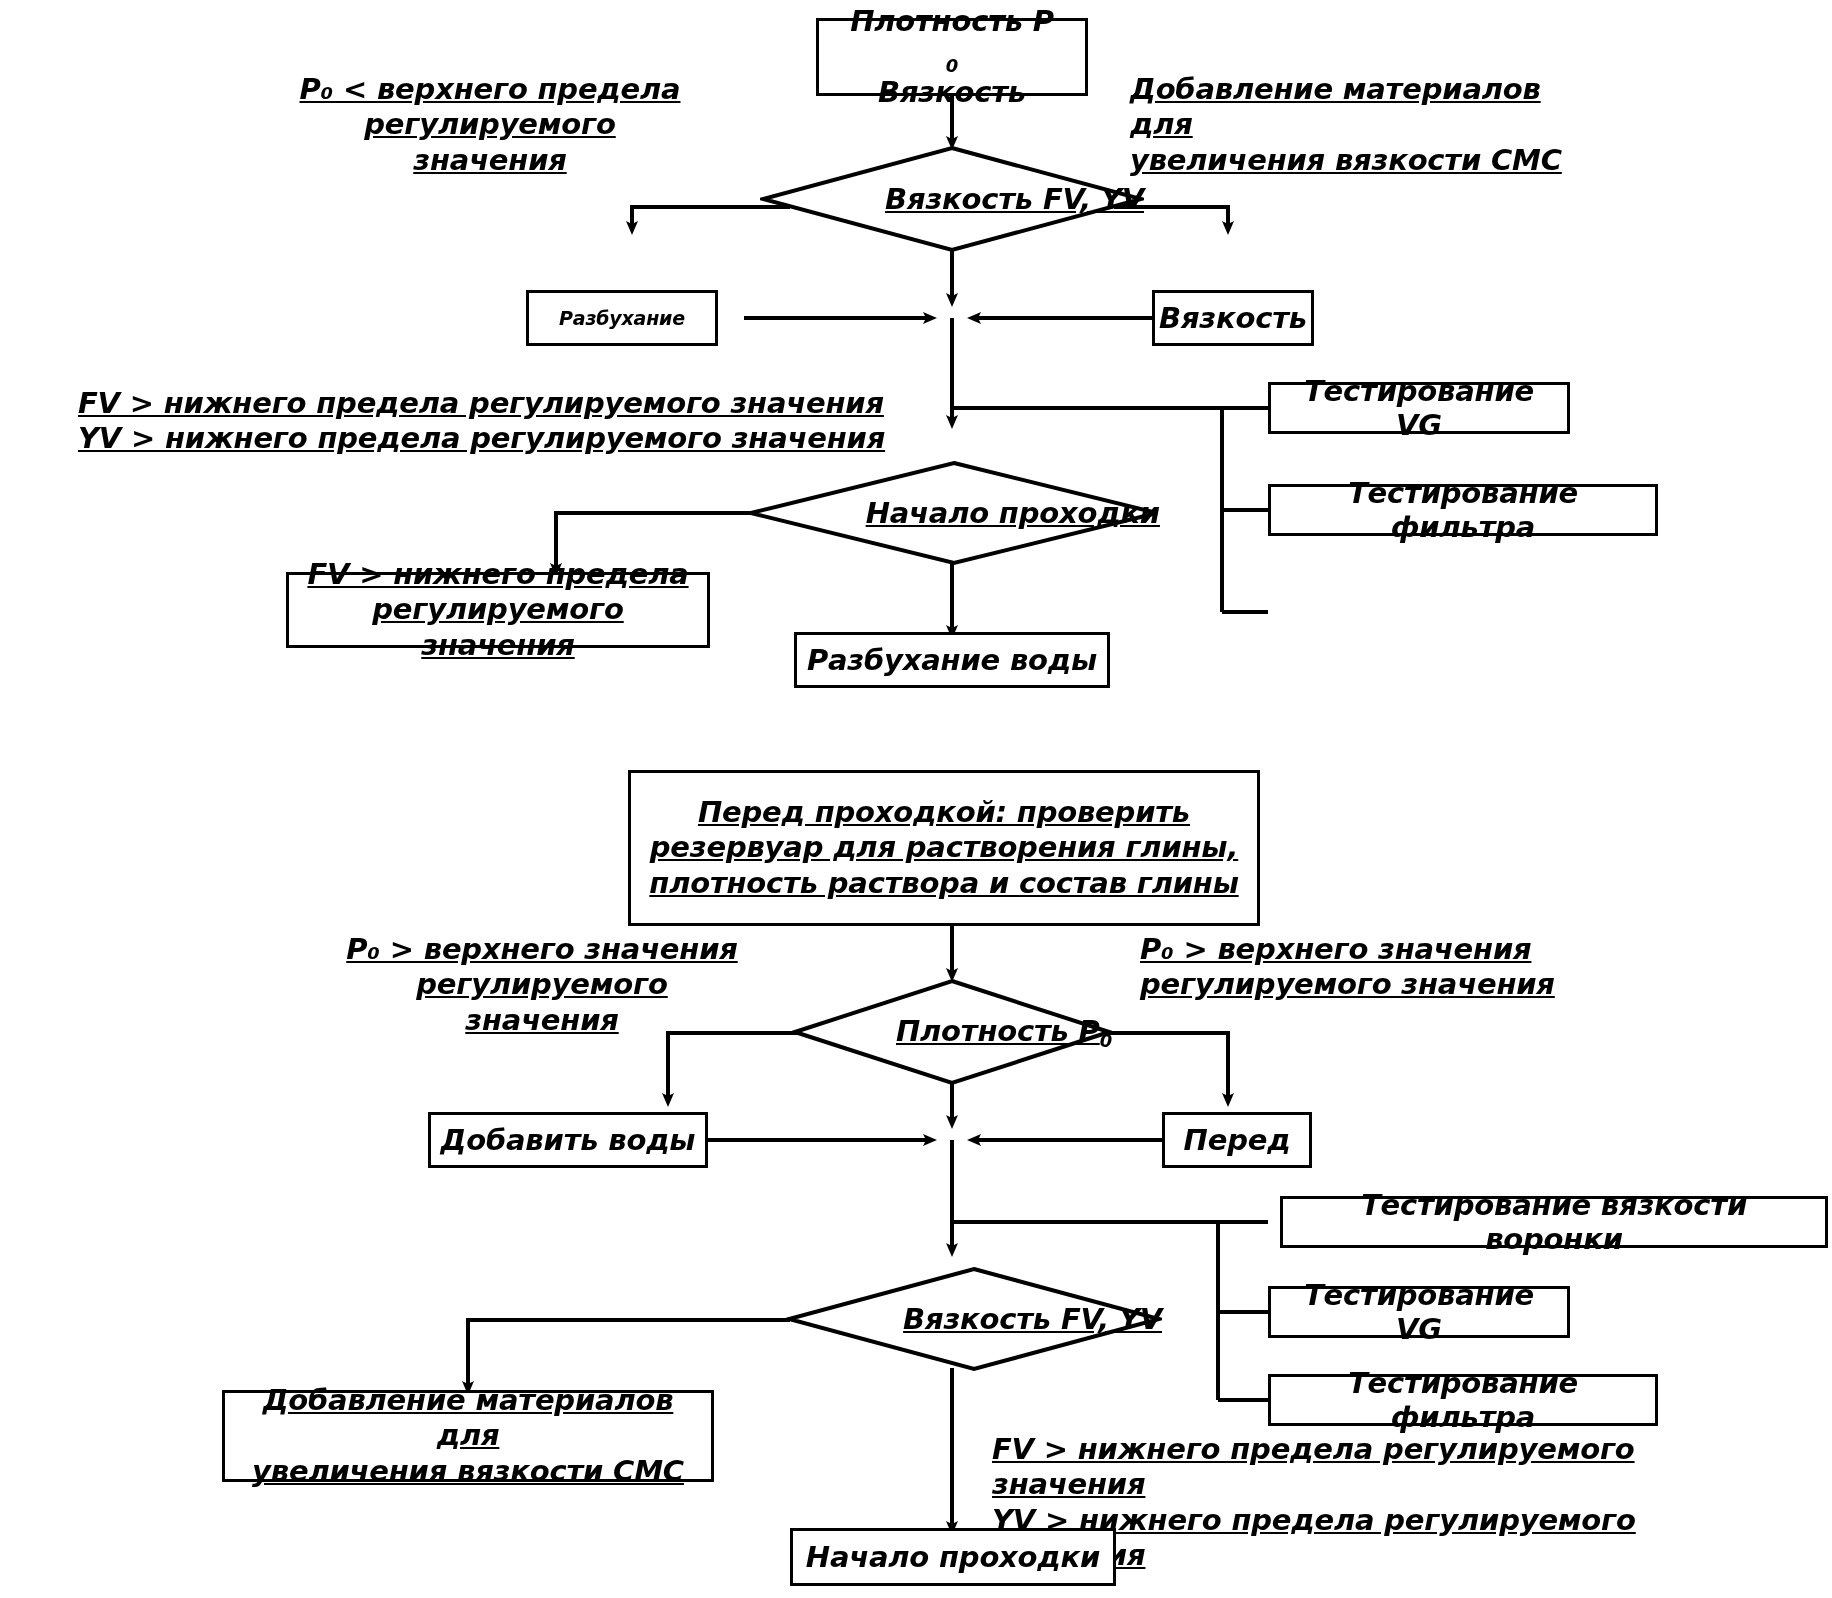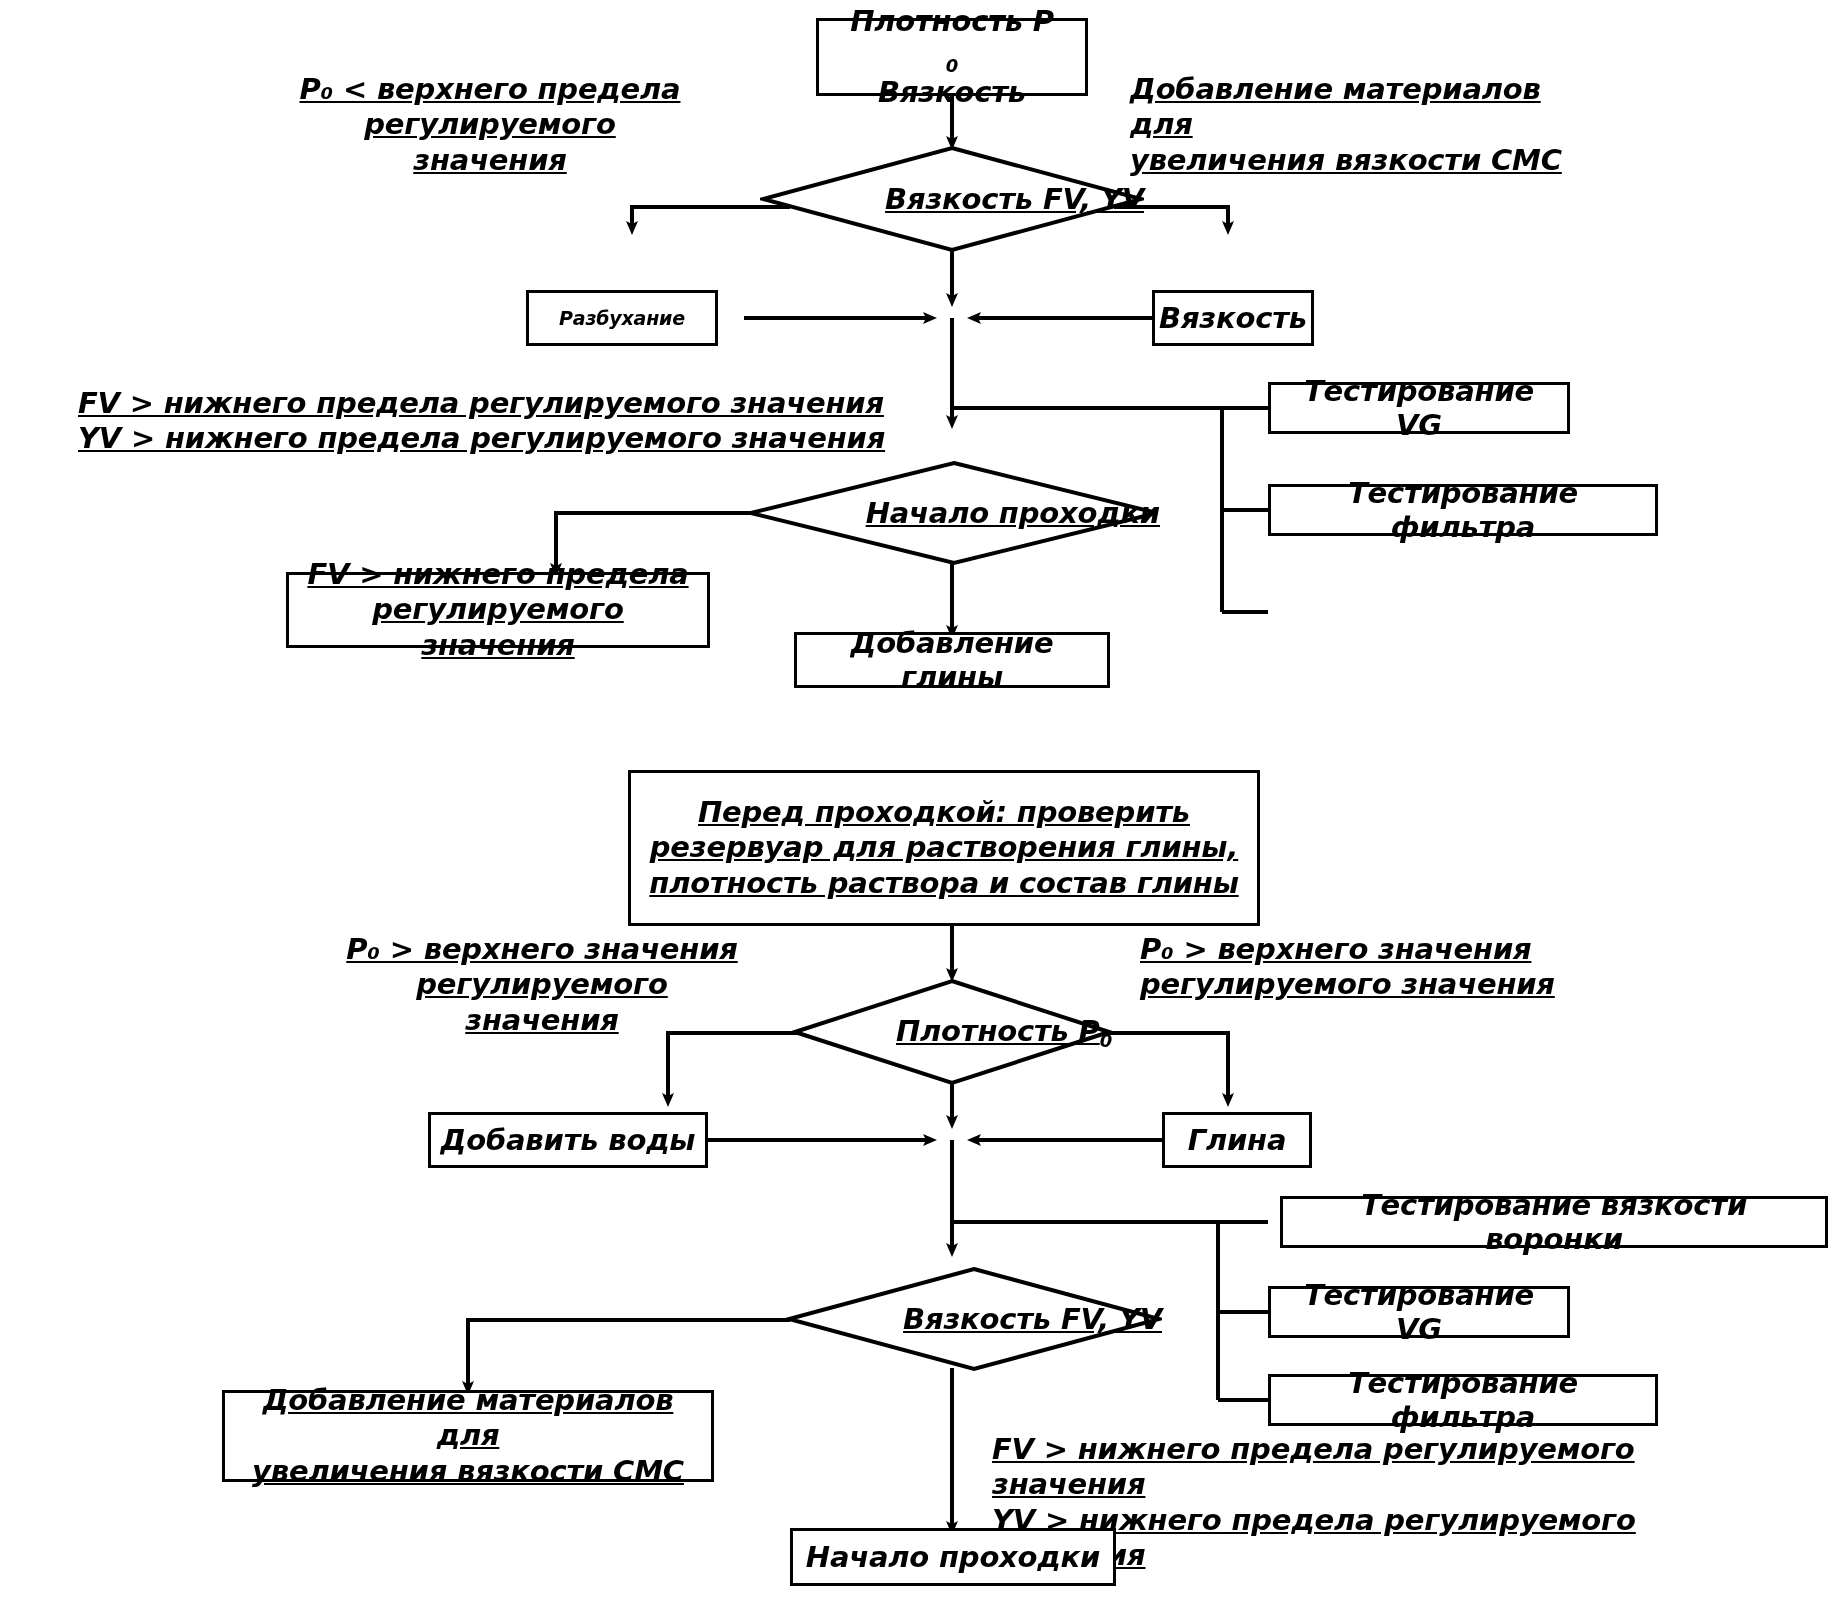--- a/index.html
+++ b/index.html
@@ -121,21 +121,21 @@
     </svg>
     <span class="dtext">Начало проходки</span>
   </div>
 
   <div class="node" style="left:286px;top:572px;width:424px;height:76px;font-size:29px;">
     <span class="lbl" style="position:static;white-space:pre-line;">FV &gt; нижнего предела
 регулируемого значения</span>
   </div>
 
   <div class="node" style="left:794px;top:632px;width:316px;height:56px;font-size:29px;">
-    <span>Добавление глины</span>
+    <span>Разбухание воды</span>
   </div>
 
   <div class="node" style="left:1268px;top:382px;width:302px;height:52px;font-size:29px;">
     <span>Тестирование  VG</span>
   </div>
 
   <div class="node" style="left:1268px;top:484px;width:390px;height:52px;font-size:29px;">
     <span>Тестирование  фильтра</span>
   </div>
 
@@ -157,21 +157,21 @@
       <polygon points="160,3 317,54 160,105 3,54" fill="#fff" stroke="#000" stroke-width="4"></polygon>
     </svg>
     <span class="dtext"><span>Плотность P</span><sub>0</sub></span>
   </div>
 
   <div class="node" style="left:428px;top:1112px;width:280px;height:56px;font-size:29px;">
     <span>Добавить воды</span>
   </div>
 
   <div class="node" style="left:1162px;top:1112px;width:150px;height:56px;font-size:29px;">
-    <span>Глина</span>
+    <span>Перед</span>
   </div>
 
   <div class="diamond" style="left:786px;top:1266px;width:376px;height:106px;font-size:29px;">
     <svg width="376" height="106" viewBox="0 0 376 106">
       <polygon points="188,3 373,53 188,103 3,53" fill="#fff" stroke="#000" stroke-width="4"></polygon>
     </svg>
     <span class="dtext">Вязкость FV, YV</span>
   </div>
 
   <div class="node" style="left:222px;top:1390px;width:492px;height:92px;font-size:29px;">

